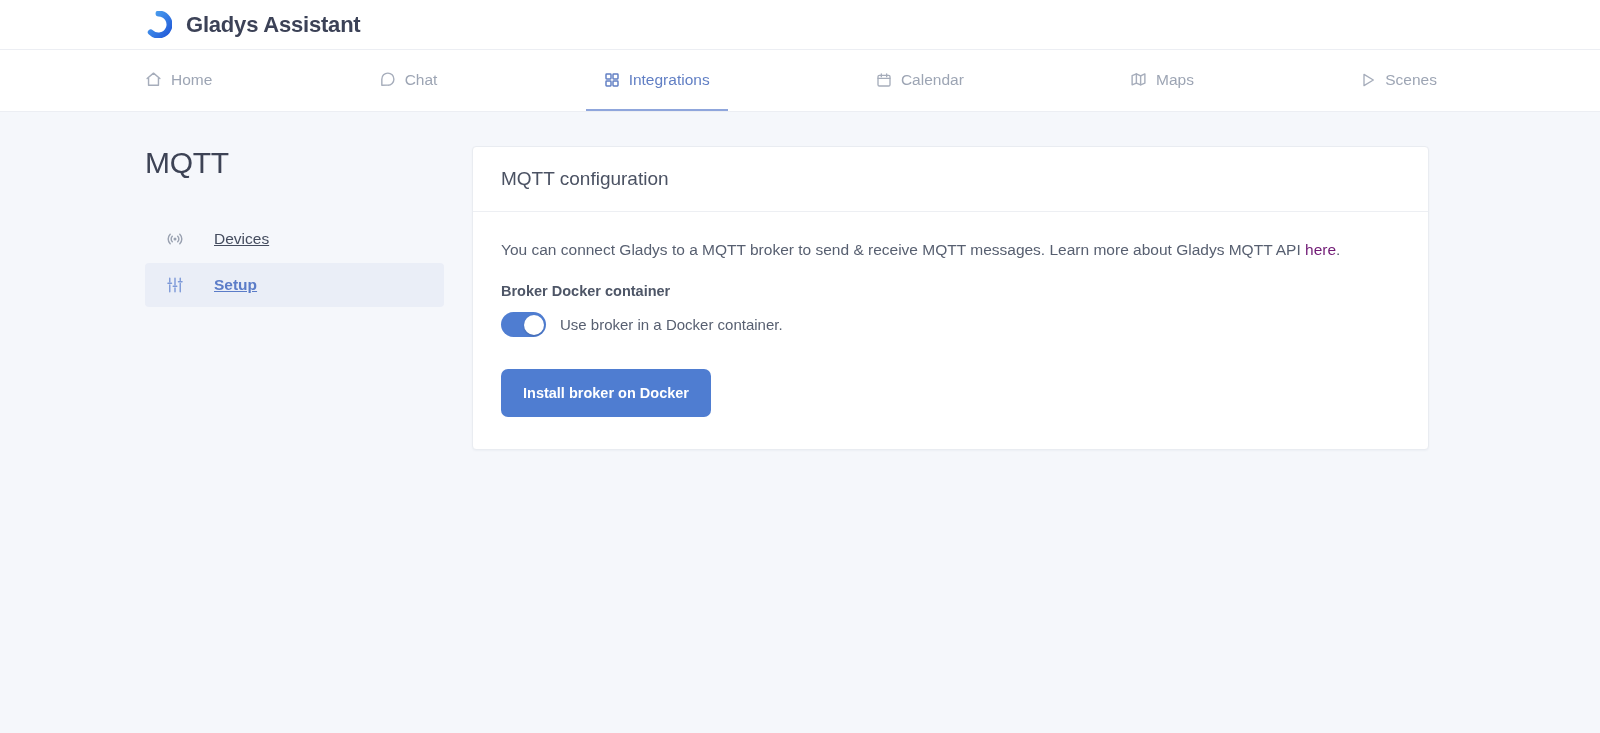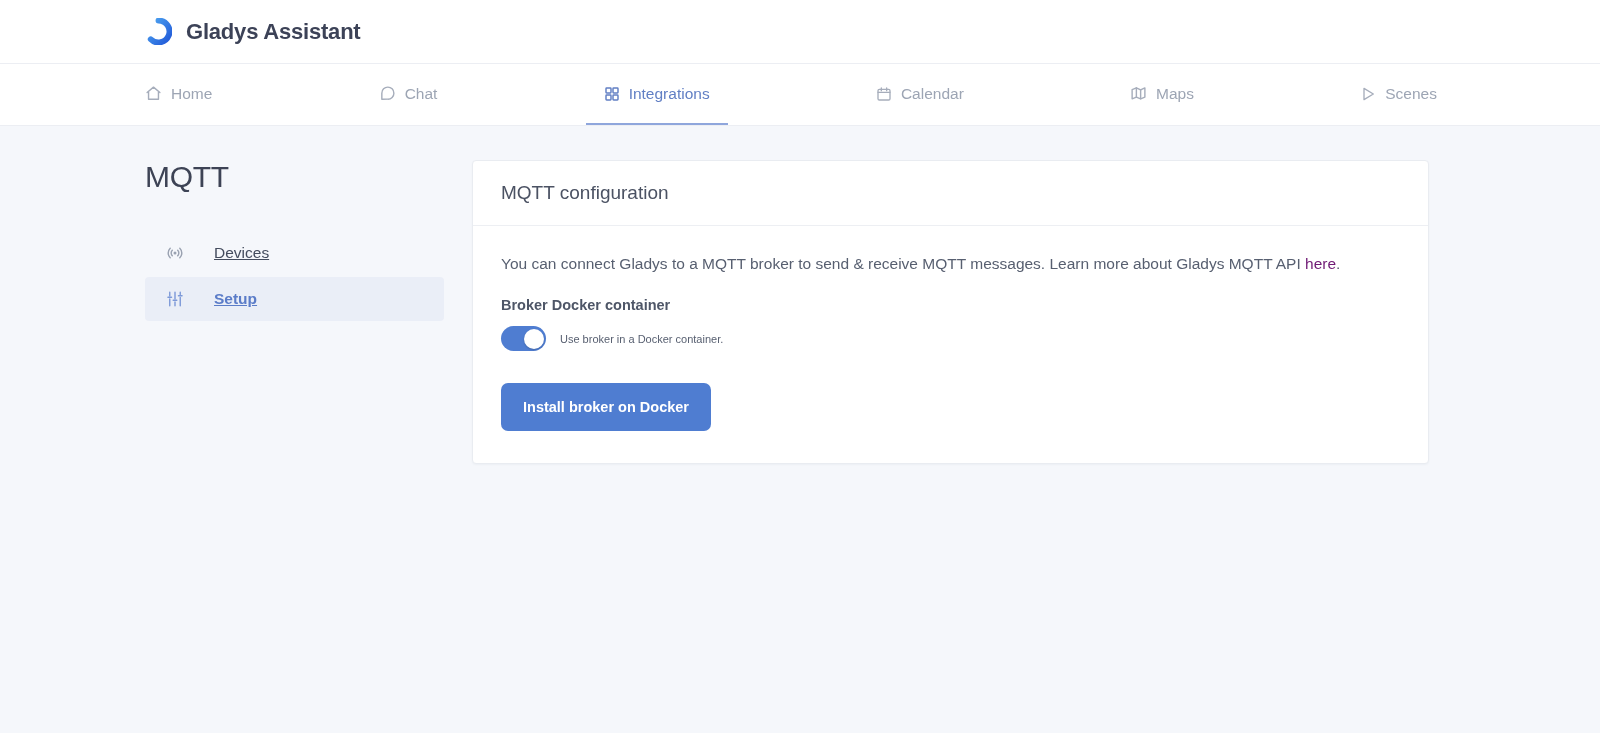--- a/index.html
+++ b/index.html
@@ -7,21 +7,21 @@
     width: 1600px;
     height: 733px;
     background: #f5f7fb;
     font-family: "Liberation Sans", sans-serif;
     -webkit-font-smoothing: antialiased;
   }
   .page { position: relative; width: 1600px; height: 733px; overflow: hidden; background: #f5f7fb; }
 
   
   .header {
-    height: 64px;
+    height: 50px;
     background: #ffffff;
     border-bottom: 1px solid #eceef3;
     display: flex;
     align-items: center;
     padding: 0 68px 0 145px;
     justify-content: space-between;
   }
   .brand { display: flex; align-items: center; gap: 14px; }
   .brand-logo { width: 27px; height: 27px; display: block; }
   .brand-title {
@@ -125,21 +125,21 @@
   .switch {
     width: 45px; height: 25px; border-radius: 13px;
     background: #4f7dd1; position: relative; flex: none; cursor: pointer;
   }
   .switch .knob {
     position: absolute; top: 2.5px; right: 2.5px;
     width: 20px; height: 20px; border-radius: 50%;
     background: #ffffff;
     box-shadow: 0 1px 2px rgba(0,0,0,0.18);
   }
-  .toggle-label { font-size: 11px; color: #575f70; }
+  .toggle-label { font-size: 15px; color: #575f70; }
 
   .alert {
     background: #d7e9f8;
     border-radius: 4px;
     padding: 17px 24px;
     font-size: 15.5px;
     line-height: 1.55;
     color: #4b5263;
     margin-bottom: 24px;
     max-width: 903px;

